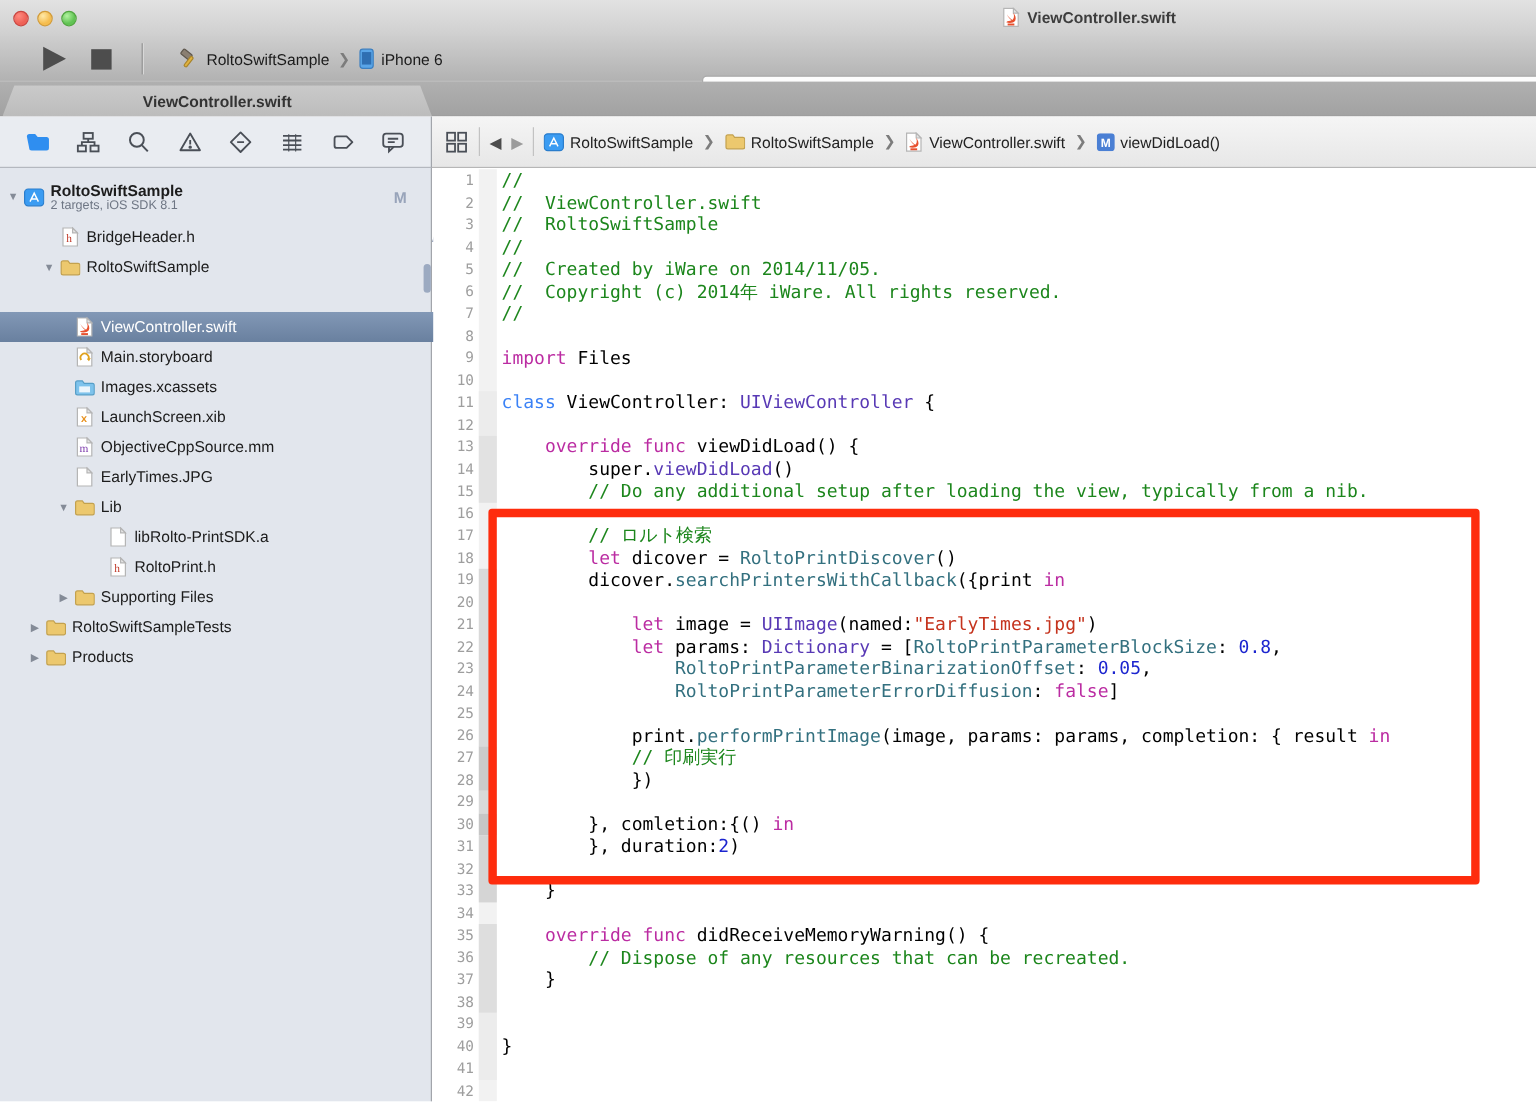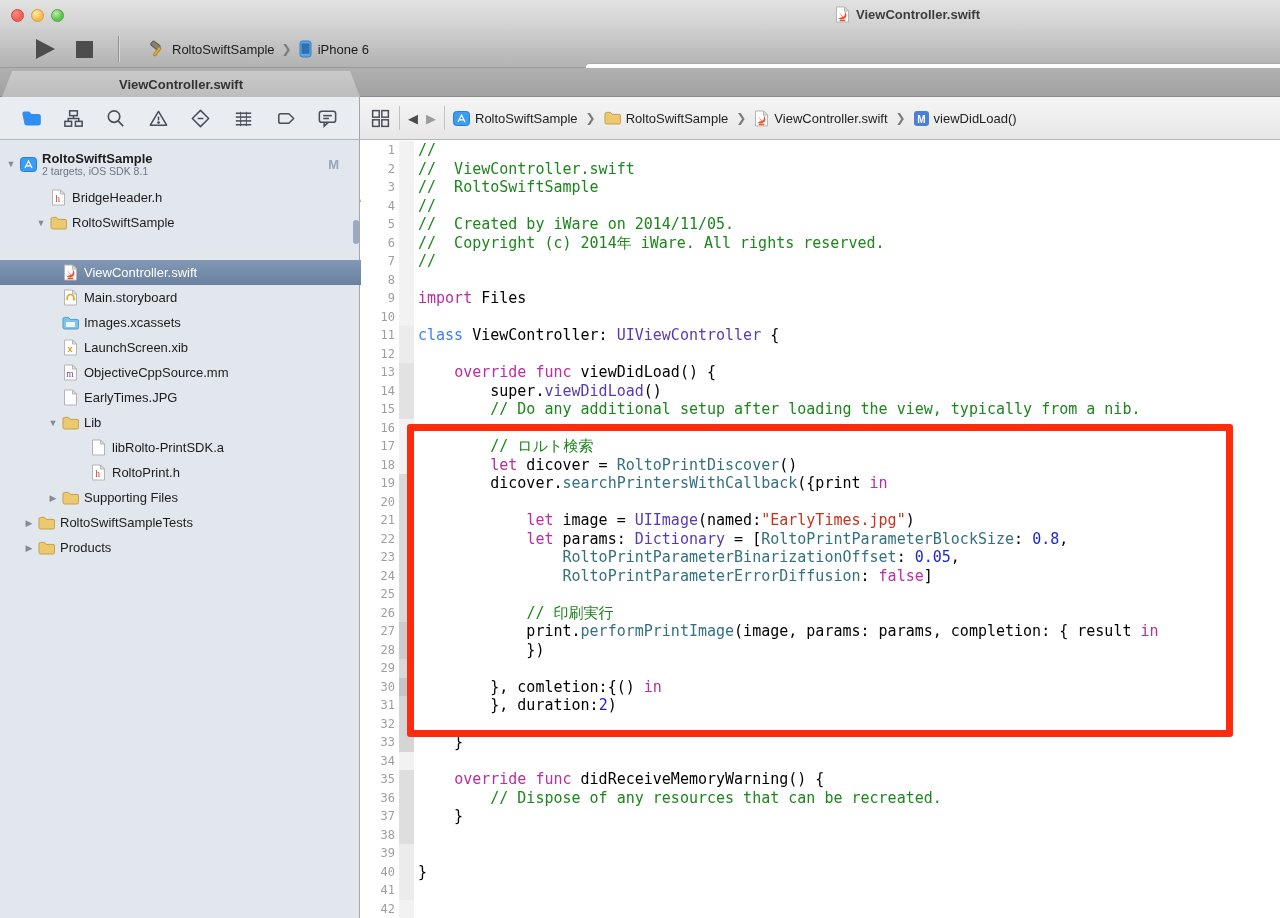--- a/index.html
+++ b/index.html
@@ -484,22 +484,22 @@
       <div class="cl"></div>
       <div class="cl"><span style="color: rgb(0, 0, 0);">        </span><span style="color: rgb(28, 134, 28);">// ロルト検索</span></div>
       <div class="cl"><span style="color: rgb(0, 0, 0);">        </span><span style="color: rgb(187, 44, 162);">let</span><span style="color: rgb(0, 0, 0);"> dicover = </span><span style="color: rgb(51, 112, 127);">RoltoPrintDiscover</span><span style="color: rgb(0, 0, 0);">()</span></div>
       <div class="cl"><span style="color: rgb(0, 0, 0);">        dicover.</span><span style="color: rgb(51, 112, 127);">searchPrintersWithCallback</span><span style="color: rgb(0, 0, 0); text-align: center;">({print </span><span style="color: rgb(187, 44, 162);">in</span></div>
       <div class="cl"></div>
       <div class="cl"><span style="color: rgb(0, 0, 0);">            </span><span style="color: rgb(187, 44, 162);">let</span><span style="color: rgb(0, 0, 0);"> image = </span><span style="color: rgb(88, 57, 181);">UIImage</span><span style="color: rgb(0, 0, 0);">(named:</span><span style="color: rgb(197, 51, 29);">"EarlyTimes.jpg"</span><span style="color: rgb(0, 0, 0);">)</span></div>
       <div class="cl"><span style="color: rgb(0, 0, 0);">            </span><span style="color: rgb(187, 44, 162);">let</span><span style="color: rgb(0, 0, 0);"> params: </span><span style="color: rgb(88, 57, 181);">Dictionary</span><span style="color: rgb(0, 0, 0);"> = [</span><span style="color: rgb(51, 112, 127);">RoltoPrintParameterBlockSize</span><span style="color: rgb(0, 0, 0);">: </span><span style="color: rgb(28, 37, 207);">0.8</span><span style="color: rgb(0, 0, 0);">,</span></div>
       <div class="cl"><span style="color: rgb(0, 0, 0);">                </span><span style="color: rgb(51, 112, 127);">RoltoPrintParameterBinarizationOffset</span><span style="color: rgb(0, 0, 0);">: </span><span style="color: rgb(28, 37, 207);">0.05</span><span style="color: rgb(0, 0, 0);">,</span></div>
       <div class="cl"><span style="color: rgb(0, 0, 0);">                </span><span style="color: rgb(51, 112, 127);">RoltoPrintParameterErrorDiffusion</span><span style="color: rgb(0, 0, 0);">: </span><span style="color: rgb(187, 44, 162);">false</span><span style="color: rgb(0, 0, 0);">]</span></div>
       <div class="cl"></div>
+      <div class="cl"><span style="color: rgb(0, 0, 0);">            print.</span><span style="color: rgb(51, 112, 127);">performPrintImage</span><span style="color: rgb(0, 0, 0);">(image, params: params, completion: { result </span><span style="color: rgb(187, 44, 162);">in</span></div>
       <div class="cl"><span style="color: rgb(0, 0, 0);">            </span><span style="color: rgb(28, 134, 28);">// 印刷実行</span></div>
-      <div class="cl"><span style="color: rgb(0, 0, 0);">            print.</span><span style="color: rgb(51, 112, 127);">performPrintImage</span><span style="color: rgb(0, 0, 0);">(image, params: params, completion: { result </span><span style="color: rgb(187, 44, 162);">in</span></div>
       <div class="cl"><span style="color: rgb(0, 0, 0);">            })</span></div>
       <div class="cl"></div>
       <div class="cl"><span style="color: rgb(0, 0, 0);">        }, comletion:{() </span><span style="color: rgb(187, 44, 162);">in</span></div>
       <div class="cl"><span style="color: rgb(0, 0, 0);">        }, duration:</span><span style="color: rgb(28, 37, 207);">2</span><span style="color: rgb(0, 0, 0);">)</span></div>
       <div class="cl"></div>
       <div class="cl"><span style="color: rgb(0, 0, 0);">    }</span></div>
       <div class="cl"></div>
       <div class="cl"><span style="color: rgb(0, 0, 0);">    </span><span style="color: rgb(187, 44, 162);">override</span><span style="color: rgb(0, 0, 0);"> </span><span style="color: rgb(187, 44, 162);">func</span><span style="color: rgb(0, 0, 0);"> didReceiveMemoryWarning() {</span></div>
       <div class="cl"><span style="color: rgb(0, 0, 0);">        </span><span style="color: rgb(28, 134, 28);">// Dispose of any resources that can be recreated.</span></div>
       <div class="cl"><span style="color: rgb(0, 0, 0);">    }</span></div>

